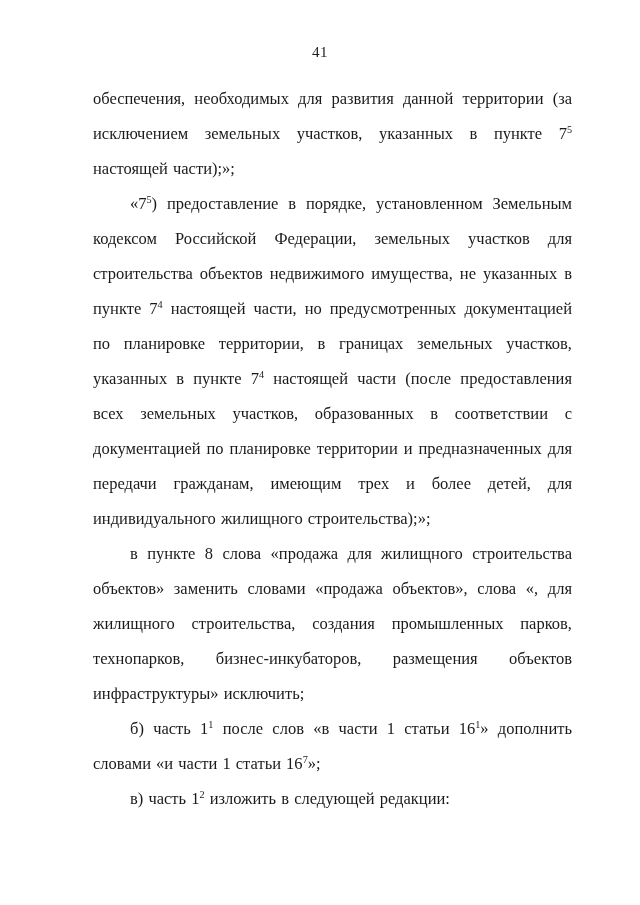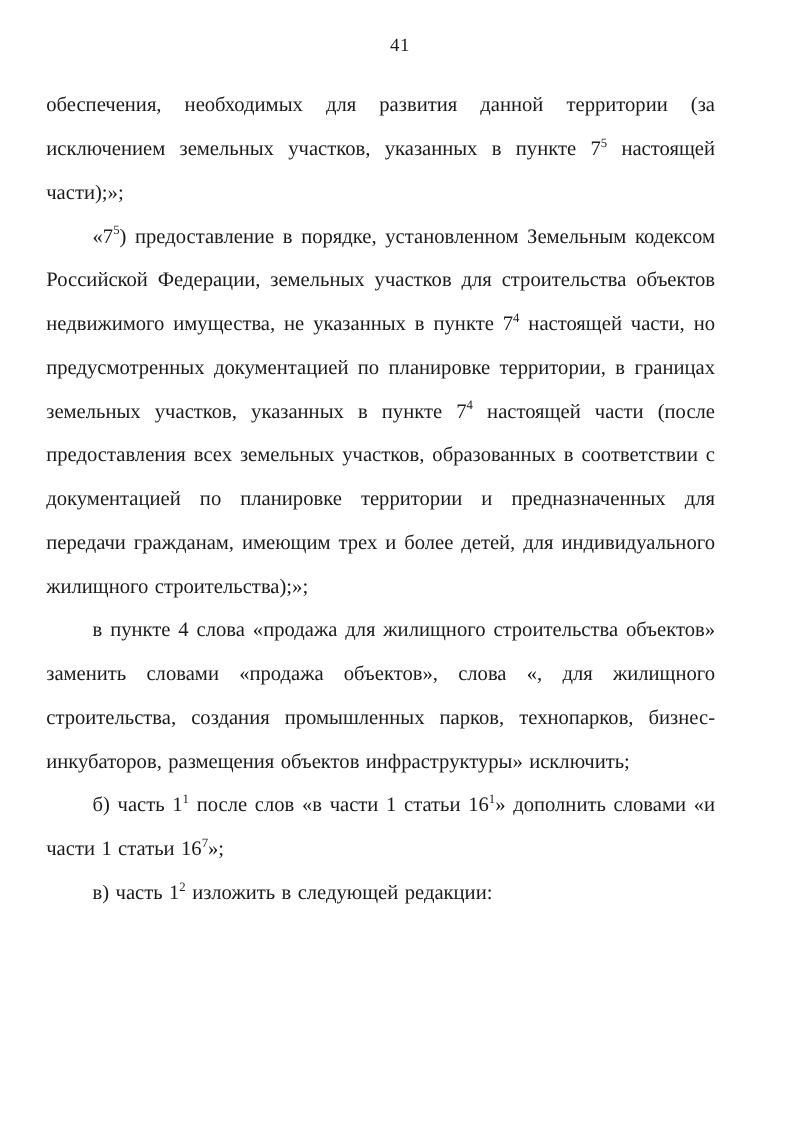--- a/index.html
+++ b/index.html
@@ -11,26 +11,26 @@
     position: relative;
     width: 640px;
     height: 905px;
     background: #ffffff;
     overflow: hidden;
     font-family: "Liberation Serif", "DejaVu Serif", serif;
     color: #1a1a1a;
   }
   .page-number {
     text-align: center;
-    padding-top: 29px;
+    padding-top: 44px;
     font-size: 15px;
     letter-spacing: 0.5px;
   }
   .doc-body {
-    padding: 20px 68px 0 37px;
+    padding: 20px 68px 0 93px;
     font-size: 16.5px;
     line-height: 35px;
     text-align: justify;
   }
   .doc-body p {
     margin: 0;
     word-spacing: 1px;
   }
   .doc-body p.indent {
     text-indent: 37px;
@@ -45,17 +45,17 @@
   }
 </style>
 </head>
 <body>
 
 <div class="page">
   <div class="page-number">41</div>
   <div class="doc-body">
       <p>обеспечения, необходимых для развития данной территории (за исключением земельных участков, указанных в пункте 7<sup>5</sup> настоящей части);»;</p>
       <p class="indent">«7<sup>5</sup>) предоставление в порядке, установленном Земельным кодексом Российской Федерации, земельных участков для строительства объектов недвижимого имущества, не указанных в пункте 7<sup>4</sup> настоящей части, но предусмотренных документацией по планировке территории, в границах земельных участков, указанных в пункте 7<sup>4</sup> настоящей части (после предоставления всех земельных участков, образованных в соответствии с документацией по планировке территории и предназначенных для передачи гражданам, имеющим трех и более детей, для индивидуального жилищного строительства);»;</p>
-      <p class="indent">в пункте 4 слова «продажа для жилищного строительства объектов» заменить словами «продажа объектов», слова «, для жилищного строительства, создания промышленных парков, технопарков, бизнес-инкубаторов, размещения объектов инфраструктуры» исключить;</p>
+      <p class="indent">в пункте 8 слова «продажа для жилищного строительства объектов» заменить словами «продажа объектов», слова «, для жилищного строительства, создания промышленных парков, технопарков, бизнес-инкубаторов, размещения объектов инфраструктуры» исключить;</p>
       <p class="indent">б) часть 1<sup>1</sup> после слов «в части 1 статьи 16<sup>1</sup>» дополнить словами «и части 1 статьи 16<sup>7</sup>»;</p>
       <p class="indent">в) часть 1<sup>2</sup> изложить в следующей редакции:</p>
     </div>
 </div>
 
 </body></html>

